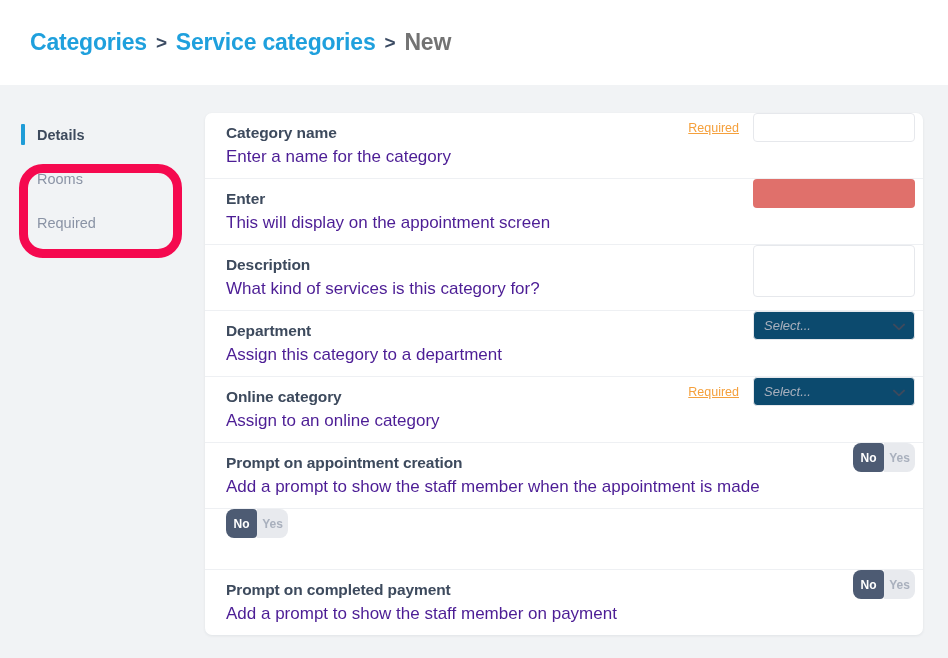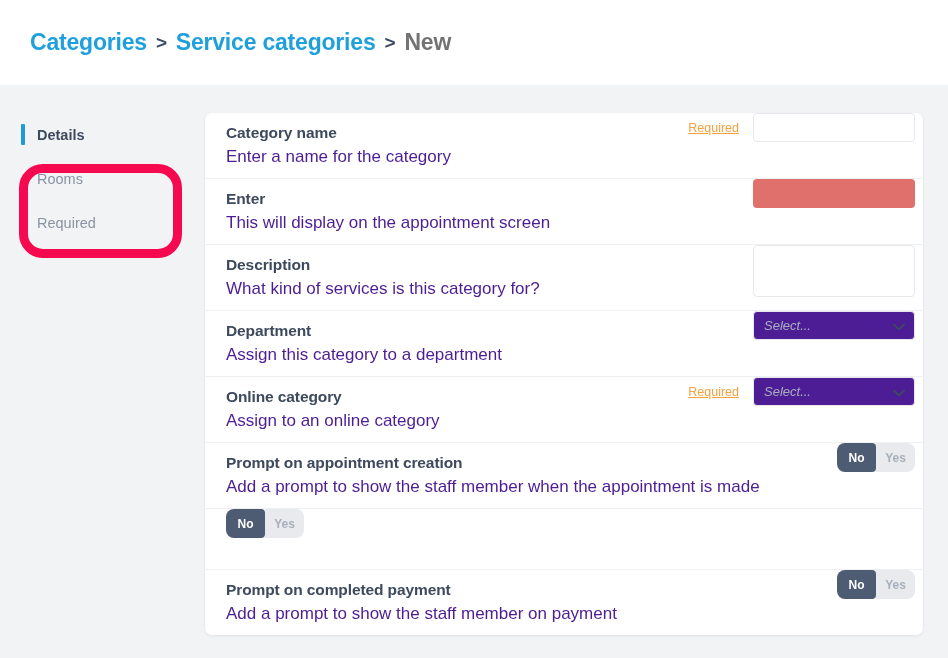--- a/index.html
+++ b/index.html
@@ -183,21 +183,21 @@
     height: 29px;
     border-radius: 4px;
     background: #e0706b;
     cursor: pointer;
   }
   .select-box {
     width: 162px;
     height: 29px;
     border: 1px solid #e6e8ec;
     border-radius: 4px;
-    background: #4c1d95;
+    background: #0c4a6e;
     box-sizing: border-box;
     display: flex;
     align-items: center;
     justify-content: space-between;
     padding: 0 9px 0 10px;
     cursor: pointer;
   }
   .select-text {
     font-size: 13px;
     font-style: italic;
@@ -205,21 +205,21 @@
   }
   .chev {
     display: block;
   }
 
   
   .toggle {
     display: flex;
     border-radius: 8px;
     overflow: hidden;
-    width: 78px;
+    width: 62px;
     height: 29px;
   }
   .toggle-opt {
     flex: 1;
     display: flex;
     align-items: center;
     justify-content: center;
     font-size: 12px;
     font-weight: bold;
     cursor: pointer;

